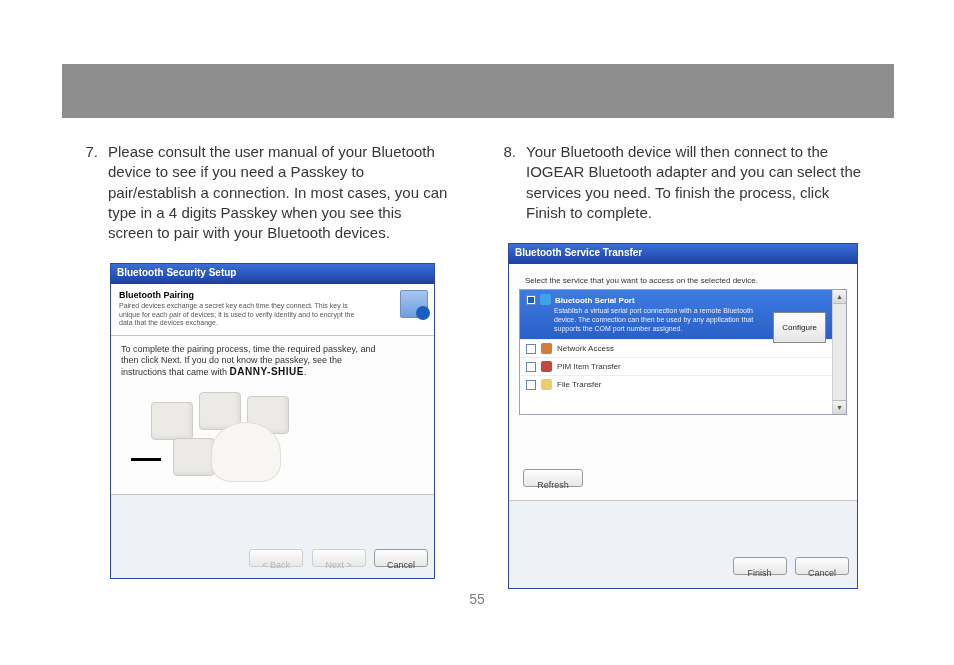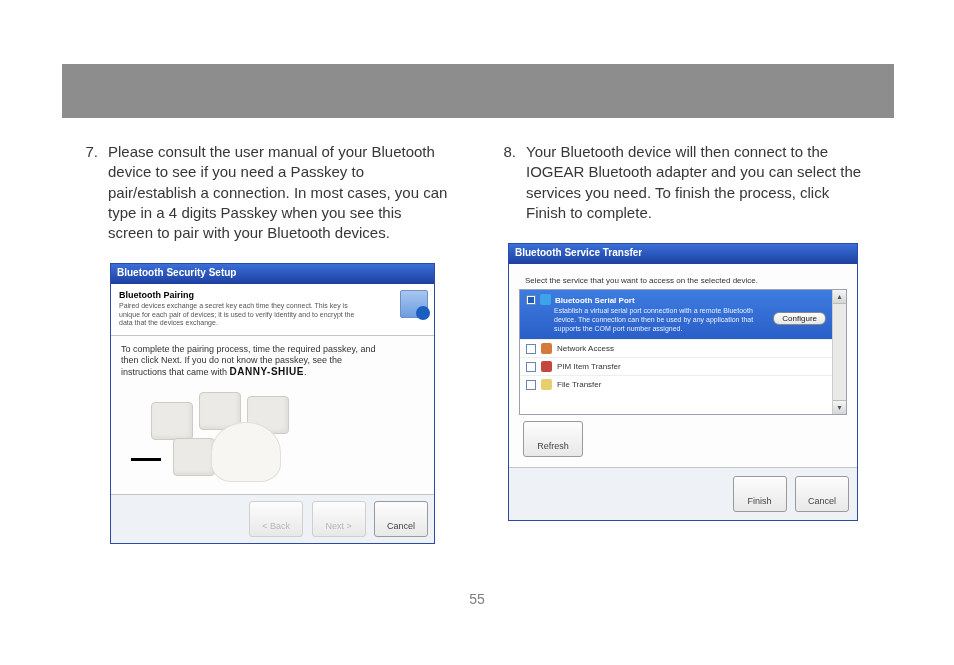--- a/index.html
+++ b/index.html
@@ -97,24 +97,25 @@
     padding: 6px; text-align: right;
   }
   .xp-btn {
     display: inline-block;
     min-width: 54px; height: 18px;
     font-size: 9px;
     background: linear-gradient(#fdfdfd,#e8e8e8);
     border: 1px solid #9a9a9a;
     border-radius: 3px;
     color: #444;
-    padding: 17px 8px;
+    padding: 8px 8px;
     margin-left: 4px;
     text-align: center;
     line-height: 14px;
+    margin-top: 48px;
   }
   .xp-btn.disabled { color: #b7b7b7; border-color: #cfcfcf; }
 
   
   .dlg2 {
     width: 350px;
     border: 1px solid #2a4aa6;
     background: #eef1f6;
     font-family: Tahoma, Arial, sans-serif;
   }
@@ -150,21 +151,21 @@
   }
   .svc-sel .row1 { display:flex; align-items:flex-end; gap:4px; }
   .chk { width:10px; height:10px; background:#fff; border:1px solid #6b84b0; display:inline-block; position:relative; }
   .chk.checked::after { content:""; position:absolute; left:1px; top:1px; width:6px; height:6px; background:#1a5fbf; }
   .mini-ico { width:11px; height:11px; display:inline-block; border-radius:2px; }
   .svc-sel-title { font-weight:bold; font-size:8px; }
   .svc-sel-desc { font-size:7px; line-height:1.25; margin-left: 28px; margin-top:2px; max-width: 210px; color:#e8eefc; }
   .cfg-btn {
     position: absolute; right: 6px; top: 22px;
     background: linear-gradient(#fefefe,#e6e6e6);
-    border: 1px solid #888; border-radius:6px; font-size:8px; padding: 1px 8px; color:#222;
+    border: 1px solid #888; border-radius:0; font-size:8px; padding: 10px 8px; color:#222;
   }
   .svc-item {
     margin-right: 14px;
     display:flex; align-items:center; gap:5px;
     padding: 3px 6px;
     border-top: 1px solid #eee;
     font-size: 8px; color:#333;
   }
   .refresh-wrap { margin-top: 6px; }
   .dlg2-footer {

